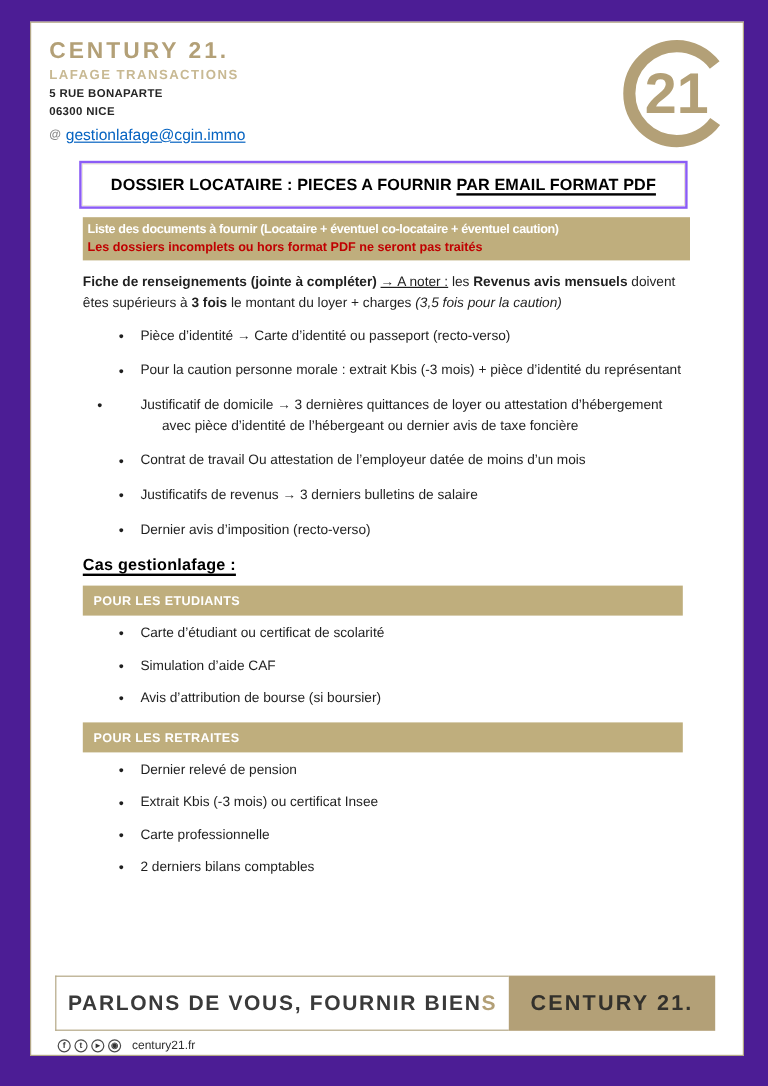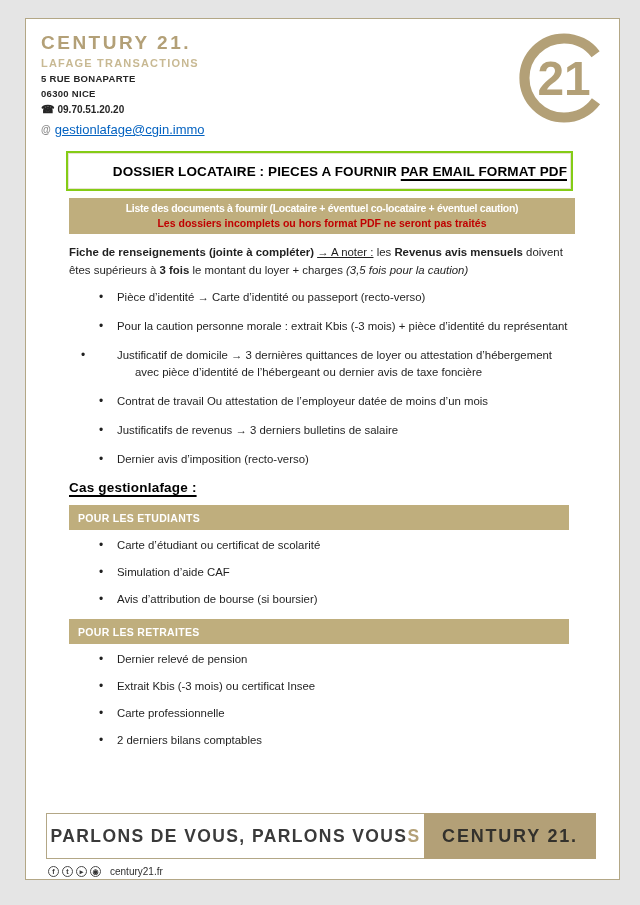--- a/index.html
+++ b/index.html
@@ -1,38 +1,38 @@
 <!DOCTYPE html>
 <html><head>
 <meta charset="utf-8">
 <style>
   * { margin:0; padding:0; box-sizing:border-box; }
   body { width:640px; height:905px; background:#ffffff; font-family:"Liberation Sans", sans-serif; color:#1f1f1f; }
-  .page { position:relative; width:640px; height:905px; background:#e5e5e5; overflow:hidden; }
+  .page { position:relative; width:640px; height:905px; background:#4c1d95; overflow:hidden; }
   .frame { position:absolute; left:25px; top:18px; width:595px; height:862px; border:1px solid #b3a786; background:#fff; }
 
   
   .header { position:relative; padding:13px 0 0 15px; }
   .brand { font-size:19px; font-weight:bold; letter-spacing:2.5px; color:#b3a077; }
   .agency { font-size:11px; font-weight:bold; letter-spacing:1.2px; color:#c8b993; margin-top:3px; }
   .addr { font-size:9.5px; font-weight:bold; color:#262626; margin-top:4px; letter-spacing:0.3px; }
   .phone-row { font-size:10px; font-weight:bold; color:#262626; margin-top:4px; }
   .phone-icon { font-size:11px; }
   .email-row { margin-top:6px; display:flex; align-items:center; gap:4px; }
   .at-icon { font-size:10px; color:#8a8a8a; font-weight:bold; }
   .email-link { font-size:13px; font-weight:normal; color:#0563c1; text-decoration:underline; cursor:pointer; }
   .seal { position:absolute; top:13px; right:9px; width:92px; height:92px; }
 
   
-  .title-box { margin:14px 46px 0 40px; border:2px solid #84cc16; box-shadow:0 0 0 1px #e8e2d2 inset; padding:9px 4px; text-align:right; white-space:nowrap; }
+  .title-box { margin:14px 46px 0 40px; border:2px solid #8b5cf6; box-shadow:0 0 0 1px #e8e2d2 inset; padding:9px 4px; text-align:center; white-space:nowrap; }
   .title-text { font-size:13.5px; font-weight:bold; color:#000; letter-spacing:0.1px; }
   .title-underline { text-decoration:underline; text-decoration-thickness:2px; text-underline-offset:3px; }
 
   
-  .notice { margin:7px 44px 0 43px; background:#bfae7d; padding:4px 4px 5px 4px; text-align:center; }
+  .notice { margin:7px 44px 0 43px; background:#bfae7d; padding:4px 4px 5px 4px; text-align:left; }
   .notice-line1 { font-size:10.5px; font-weight:bold; color:#ffffff; letter-spacing:-0.3px; white-space:nowrap; }
   .notice-line2 { font-size:10.5px; font-weight:bold; color:#c00000; margin-top:3px; white-space:nowrap; }
 
   
   .intro { margin:9px 45px 0 43px; font-size:11.4px; line-height:1.6; color:#1f1f1f; }
   .b { font-weight:bold; }
   .u { text-decoration:underline; }
   .i { font-style:italic; }
 
   
@@ -64,24 +64,20 @@
 <body>
 
 <div class="page">
   <div class="frame">
 
     <div class="header">
       <div class="brand">CENTURY 21.</div>
       <div class="agency">LAFAGE TRANSACTIONS</div>
       <div class="addr">5 RUE BONAPARTE</div>
       <div class="addr">06300 NICE</div>
-      <div class="phone-row">
-        <span class="phone-icon">☎</span>
-        <span>09.70.51.20.20</span>
-      </div>
       <div class="email-row">
         <span class="at-icon">@</span>
         <span class="email-link">gestionlafage@cgin.immo</span>
       </div>
       <div class="seal">
         <svg width="92" height="92" viewBox="0 0 100 100">
           <circle cx="50" cy="50" r="43" fill="none" stroke="#b3a077" stroke-width="11" stroke-dasharray="215 55" stroke-dashoffset="-27"></circle>
           <text x="50" y="68" text-anchor="middle" font-family="Liberation Sans, sans-serif" font-size="52" font-weight="bold" fill="#b3a077">21</text>
         </svg>
       </div>
@@ -126,21 +122,21 @@
     </ul>
 
     <ul class="blt sec">
       <li>Extrait Kbis (-3 mois) ou certificat Insee</li>
       <li>Carte professionnelle</li>
       <li>2 derniers bilans comptables</li>
     </ul>
 
     <div class="slogan-wrap">
       <div class="slogan-box">
-        <span class="slogan-main">PARLONS DE VOUS, PARLONS VOUS</span>
+        <span class="slogan-main">PARLONS DE VOUS, FOURNIR BIEN</span>
           <span class="slogan-accent">S</span>
       </div>
       <div class="brand-block">
         <span>CENTURY 21.</span>
       </div>
     </div>
 
     <div class="social-row">
       <span class="soc">f</span>
       <span class="soc">t</span>

